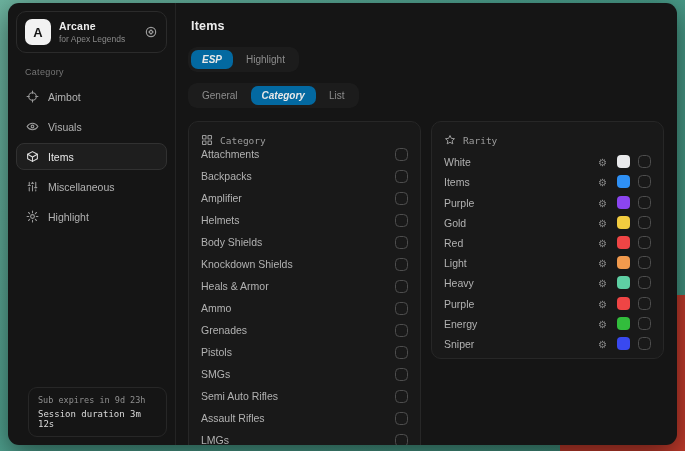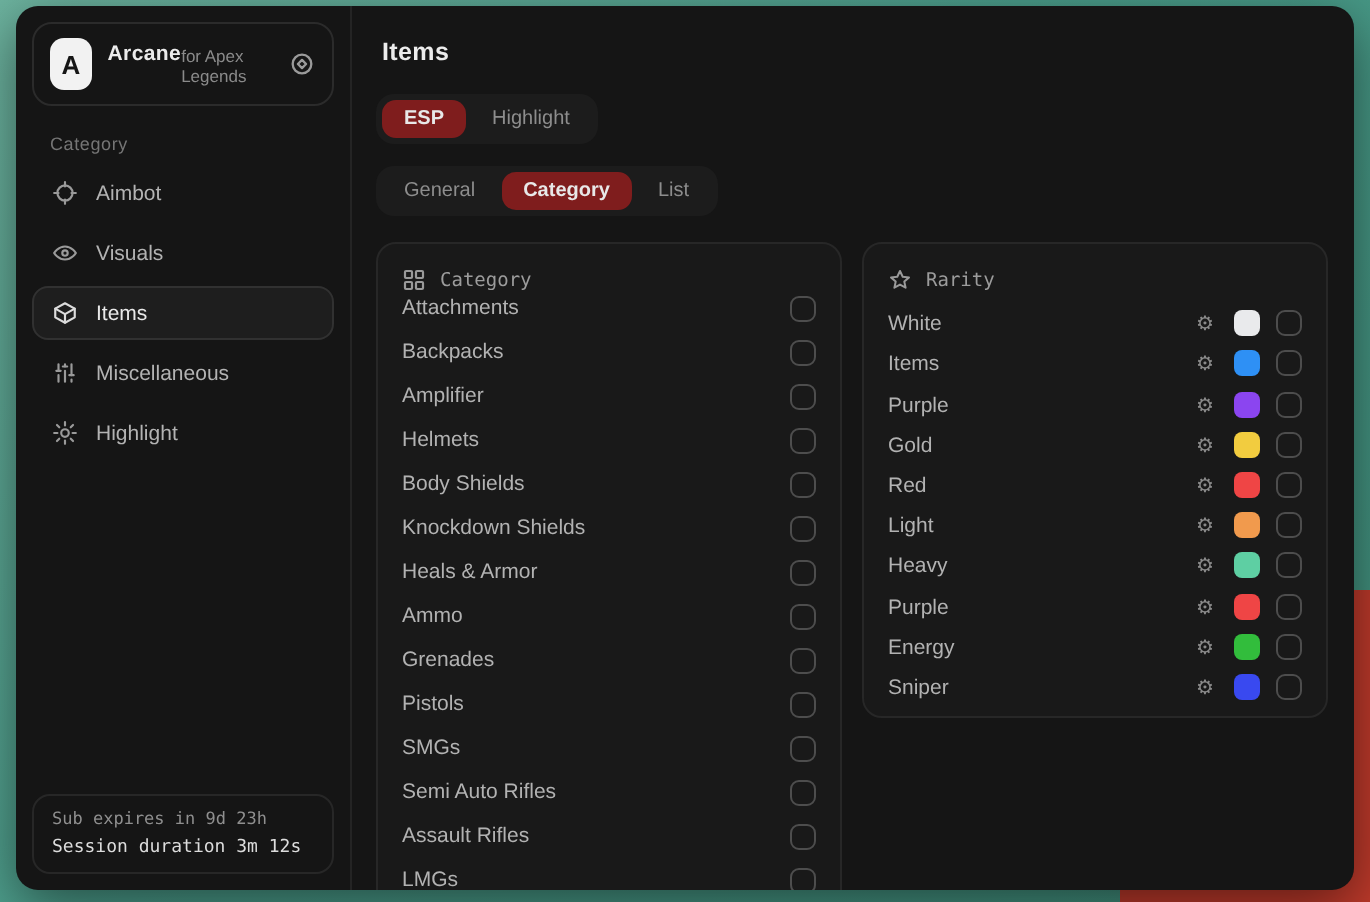--- a/index.html
+++ b/index.html
@@ -14,48 +14,48 @@
             background:#151515; border-radius:11px; overflow:hidden; display:flex;
             box-shadow:0 8px 28px rgba(0,0,0,.5); }
 
   
   .sidebar { width:168px; flex:0 0 168px; border-right:1px solid #242424;
              display:flex; flex-direction:column; padding:8px; }
   .brand-card { border:1px solid #2b2b2b; border-radius:10px; padding:7px 8px;
                 display:flex; align-items:center; gap:8px; }
   .logo { width:26px; height:26px; border-radius:7px; background:#f2f2f2; color:#161616;
           font-weight:bold; font-size:13px; display:flex; align-items:center; justify-content:center; }
-  .brand-text { display:flex; flex-direction:row; }
+  .brand-text { display:flex; flex-direction:column; }
   .brand-name { font-size:10.5px; font-weight:700; color:#ececec; letter-spacing:.2px; }
   .brand-sub { font-size:8.5px; color:#8a8a8a; margin-top:2px; }
   .brand-gear { margin-left:auto; color:#9a9a9a; display:flex; }
 
   .section-label { font-size:9px; color:#757575; margin:14px 0 6px 9px; letter-spacing:.3px; }
 
   .nav { display:flex; flex-direction:column; gap:3px;justify-content:flex-end; }
   .nav-item { display:flex; align-items:center; gap:9px; padding:6px 9px; border-radius:8px;
               color:#b3b3b3; font-size:10.5px; border:1px solid transparent; cursor:default; }
   .nav-item.active { background:#1e1e1e; border-color:#313131; color:#e9e9e9; }
   .icon { display:flex; color:#9a9a9a; }
   .nav-item.active .icon { color:#dcdcdc; }
   .spacer { flex:1; }
 
   .footer-card { border:1px solid #272727; border-radius:9px; padding:7px 9px;
-                 font-family:"DejaVu Sans Mono", monospace; }
+                 font-family:"DejaVu Sans Mono", monospace;margin-left:12px; }
   .footer-line1 { font-size:8.5px; color:#8f8f8f; }
   .footer-line2 { font-size:9px; color:#dcdcdc; margin-top:4px; }
 
   
   .main { flex:1; padding:14px 13px 0 12px; display:flex; flex-direction:column; }
   .main-title { font-size:12.5px; font-weight:700; color:#ececec; margin:2px 0 14px 3px; letter-spacing:.2px; }
 
   .tabs { display:inline-flex; align-self:flex-start; background:#1c1c1c; border-radius:9px;
           padding:3px; gap:2px; margin-bottom:11px; }
   .tab { padding:4px 11px; border-radius:7px; font-size:10px; color:#8d8d8d; cursor:default; }
-  .tab.active { background:#7f1d1d; color:#e8e8e8; font-weight:700; }
+  .tab.active { background:#0369a1; color:#e8e8e8; font-weight:700;font-style:italic; }
 
   .panels { display:flex; gap:10px; align-items:flex-start; margin-top:2px; }
   .panel { flex:1; background:#191919; border:1px solid #272727; border-radius:10px;
            padding:10px 12px 8px; }
   .panel-header { display:flex; align-items:center; gap:7px; height:16px;
                   font-family:"DejaVu Sans Mono", monospace; font-size:9.5px; color:#9c9c9c; }
 
   .cat-row { height:22px; display:flex; align-items:flex-start; justify-content:space-between; }
   .row-label { font-size:10.5px; color:#b2b2b2; }
   .cb { width:13px; height:13px; border:1.3px solid #4d4d4d; border-radius:4.5px; flex:0 0 13px; }

